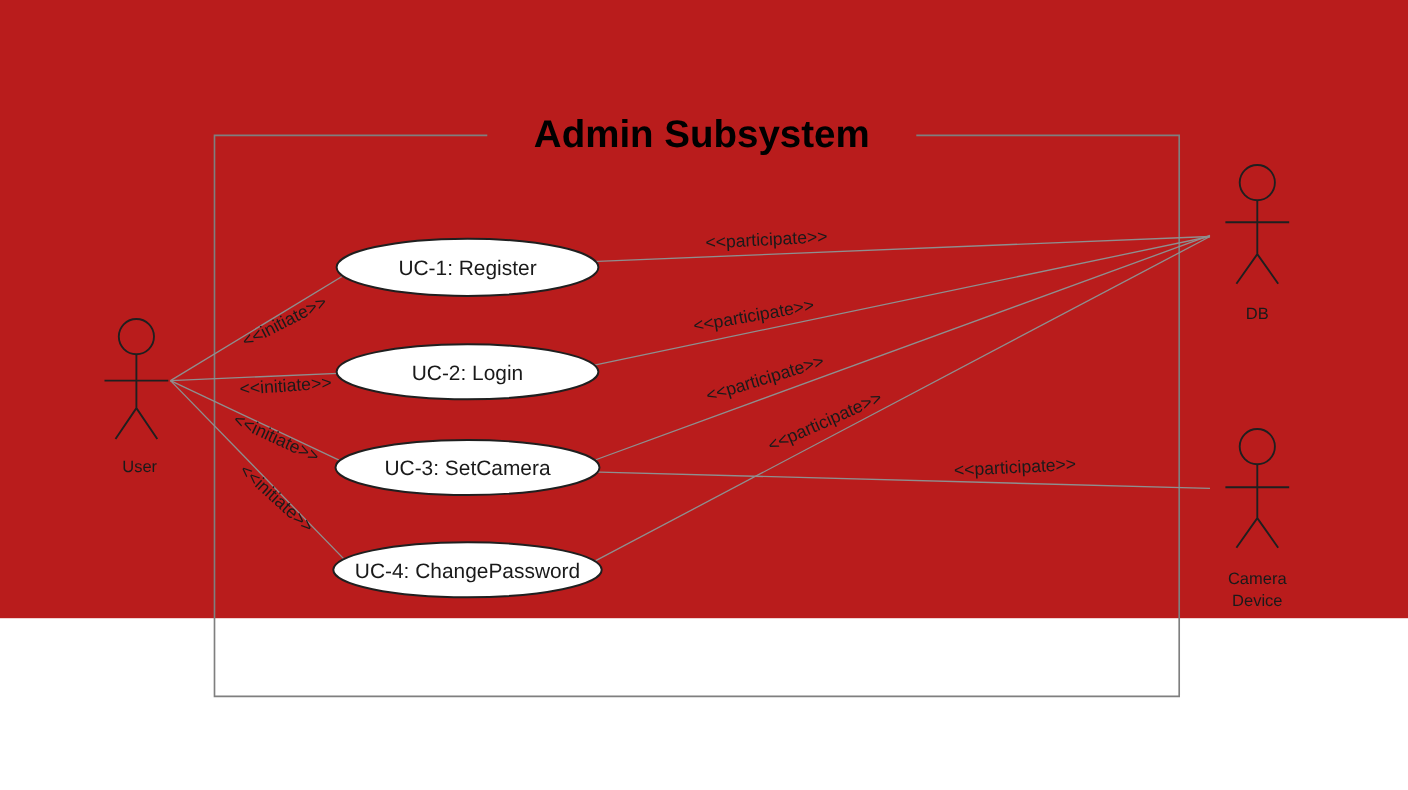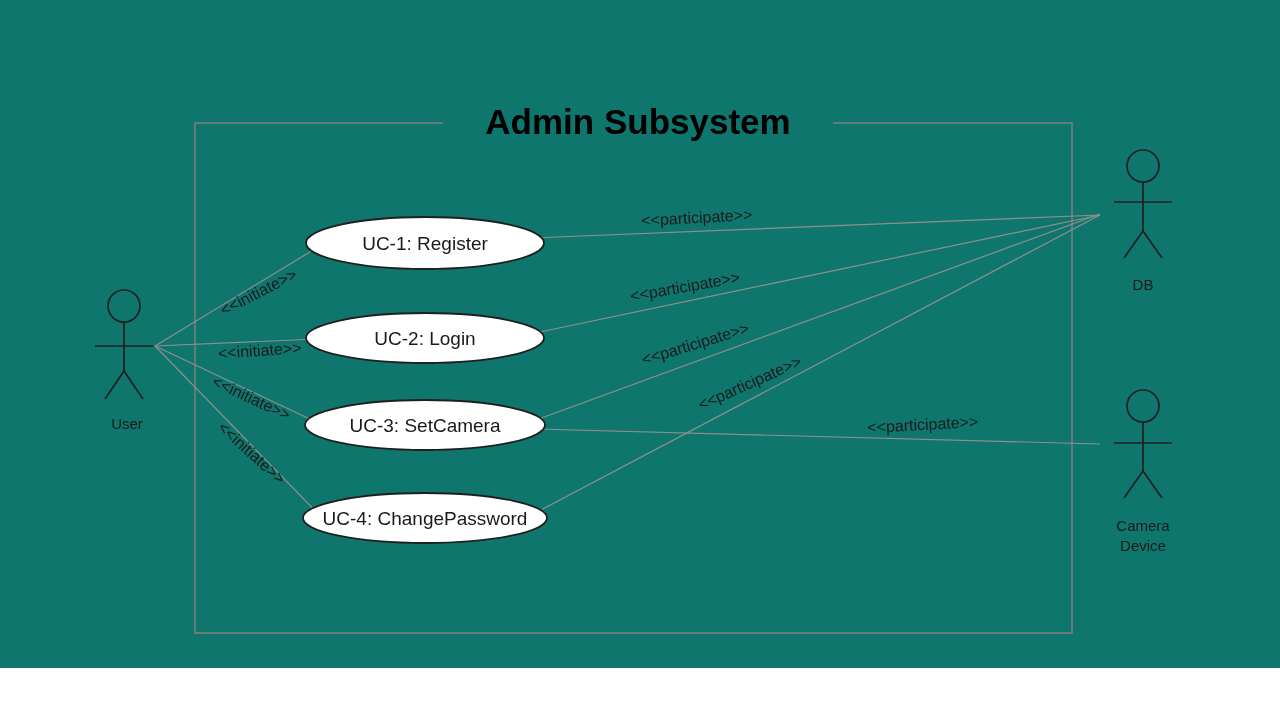--- a/index.html
+++ b/index.html
@@ -7,22 +7,22 @@
     padding: 0;
     background: #ffffff;
     width: 1280px;
     height: 718px;
     overflow: hidden;
     font-family: "Liberation Sans", sans-serif;
   }
   .canvas {
     position: relative;
     width: 1280px;
-    height: 668px;
-    background: #0f766e;
+    height: 562px;
+    background: #b91c1c;
   }
   svg { display: block; }
   svg text {
     font-family: "Liberation Sans", sans-serif;
     fill: #1a1a1a;
   }
   .boundary       { stroke: #7f7f7f; stroke-width: 1.5; fill: none; }
   .edge           { stroke: #8f8f8f; stroke-width: 1.2; fill: none; }
   .node-ellipse   { stroke: #1f1f1f; stroke-width: 1.8; fill: #ffffff; }
   .actor          { stroke: #1f1f1f; stroke-width: 1.7; fill: none; }

